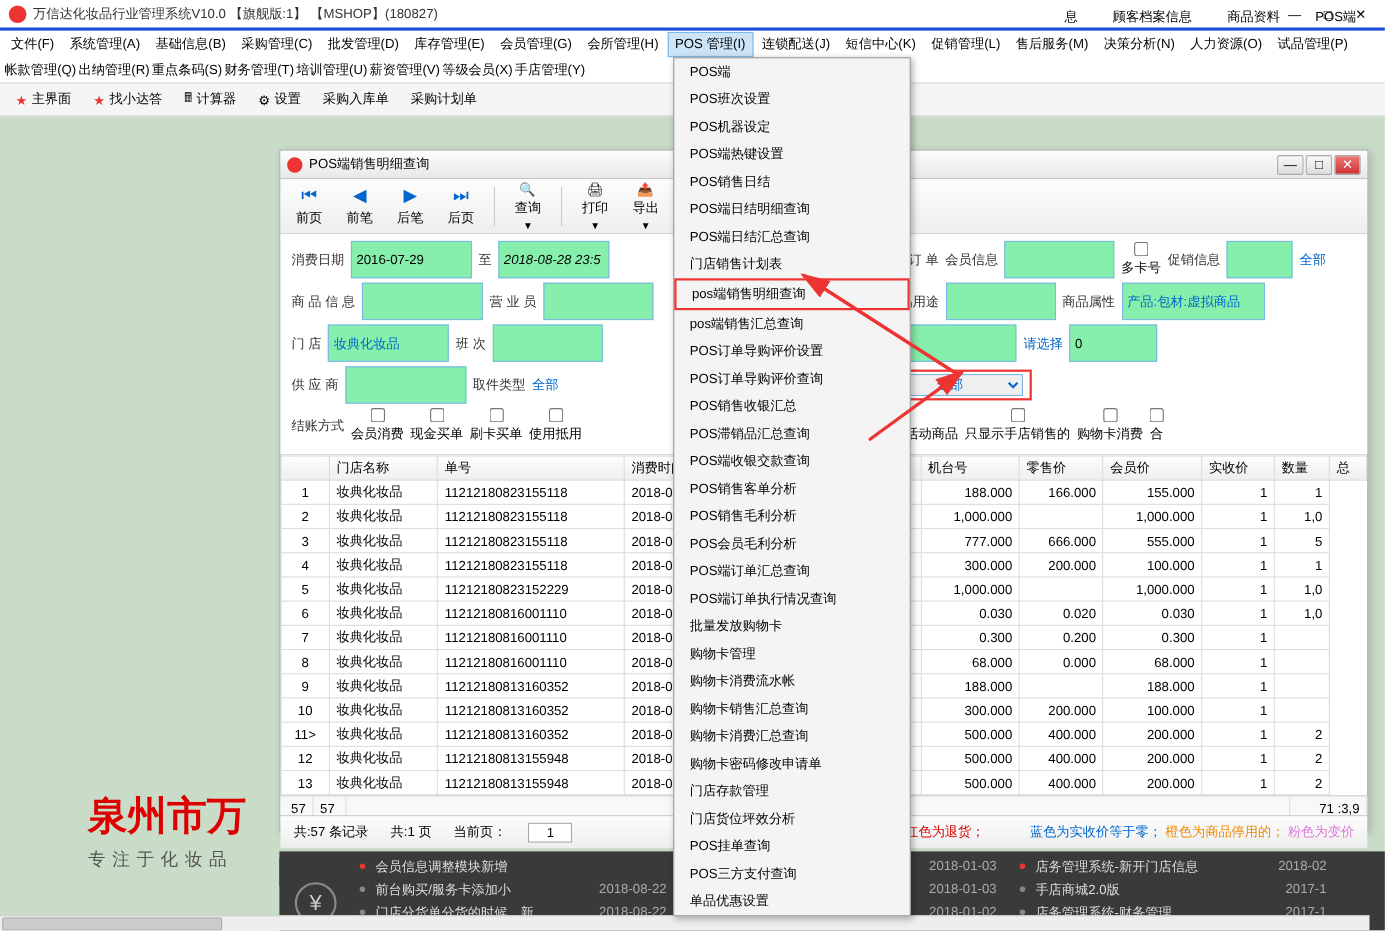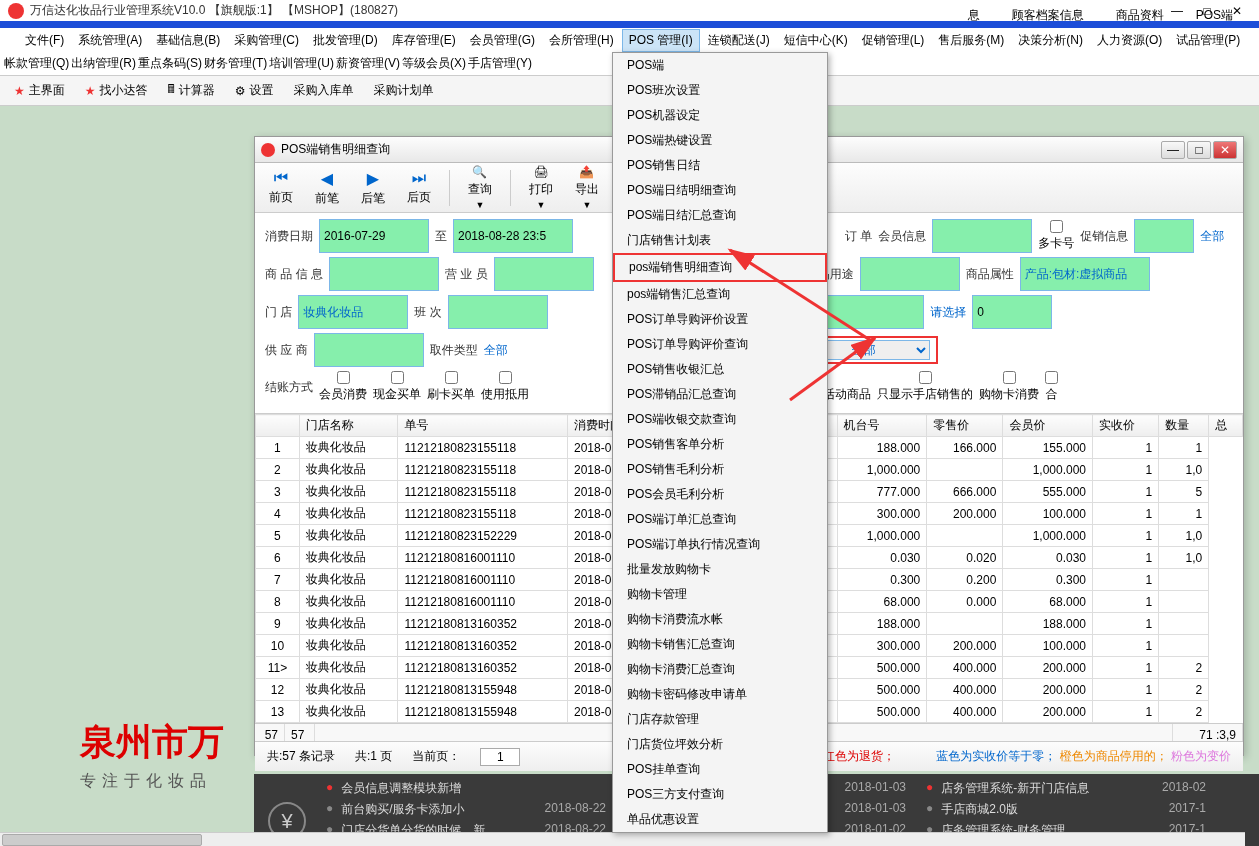--- a/index.html
+++ b/index.html
@@ -1,22 +1,22 @@
 <!DOCTYPE html>
 <html><head>
 <meta charset="utf-8">
 <style>
 *{box-sizing:border-box;margin:0;padding:0;font-family:"Microsoft YaHei","SimSun",sans-serif;font-size:12px;}
 body{background:#fff;width:1259px;height:846px;overflow:hidden;position:relative;}
-.titlebar{height:28px;background:#fff;display:flex;align-items:center;padding:0 8px;border-bottom:7px solid #1d4ed8;}
+.titlebar{height:28px;background:#fff;display:flex;align-items:center;padding:0 8px;border-bottom:3px solid #1d4ed8;}
 .titlebar .icon{width:16px;height:16px;border-radius:50%;background:#e33;margin-right:6px;}
 .titlebar .title{flex:1;color:#333;}
 .titlebar .wbtns{display:flex;gap:2px;}
 .titlebar .wbtn{width:28px;height:20px;display:flex;align-items:center;justify-content:center;cursor:pointer;}
-.menubar{height:24px;background:#fff;display:flex;align-items:center;padding:0 19px;gap:2px;}
+.menubar{height:24px;background:#fff;display:flex;align-items:center;padding:0 4px;gap:2px;}
 .menubar .mitem{padding:2px 6px;cursor:pointer;white-space:nowrap;}
 .menubar .mitem.active{background:#cce4f7;border:1px solid #7cb7e8;}
 .menubar2{height:24px;background:#fff;display:flex;align-items:center;padding:0 4px;gap:2px;border-bottom:1px solid #ccc;}
 .toolbar{height:30px;background:#f5f5f5;display:flex;align-items:center;padding:0 8px;gap:8px;border-bottom:1px solid #ccc;}
 .tbtn{display:flex;align-items:center;gap:4px;padding:2px 6px;cursor:pointer;}
 .star{color:#e33;}
 .content{position:relative;height:740px;background:#c8dcc8;}
 .brand{position:absolute;left:80px;top:612px;}
 .brand .b1{font-size:36px;font-weight:bold;color:#d00;font-family:"KaiTi",serif;}
 .brand .b2{font-size:16px;color:#555;letter-spacing:6px;margin-top:4px;}
@@ -192,21 +192,21 @@
           <span style="color:#d00">✕</span>
           <span>关闭</span>
         </div>
     </div>
 
     <div class="filters">
       <div class="frow">
         <span class="lbl">消费日期</span>
         <input type="text" style="width: 110px;" value="2016-07-29">
         <span class="lbl">至</span>
-        <input type="text" style="width: 120px;" value="2018-08-28 23:5">
+        <input type="text" style="width: 101px; font-style: italic;" value="2018-08-28 23:5">
         <span style="width:260px"></span>
         <span class="lbl">订 单</span>
         <span class="lbl">会员信息</span>
         <input type="text" style="width: 100px;">
         <label class="chk">
             <input type="checkbox" style="">
             <span>多卡号</span>
           </label>
         <span class="lbl">促销信息</span>
         <input type="text" style="width: 60px;">

